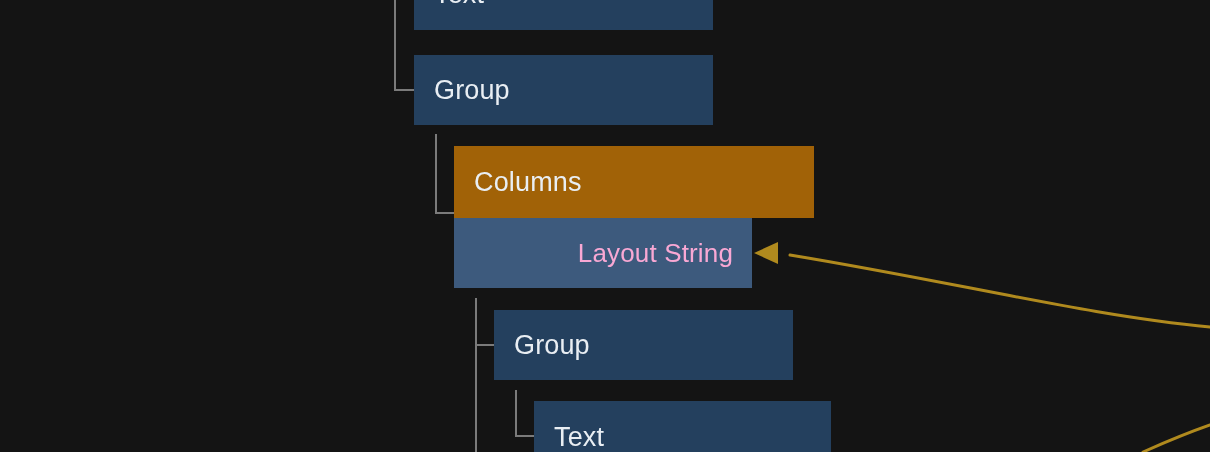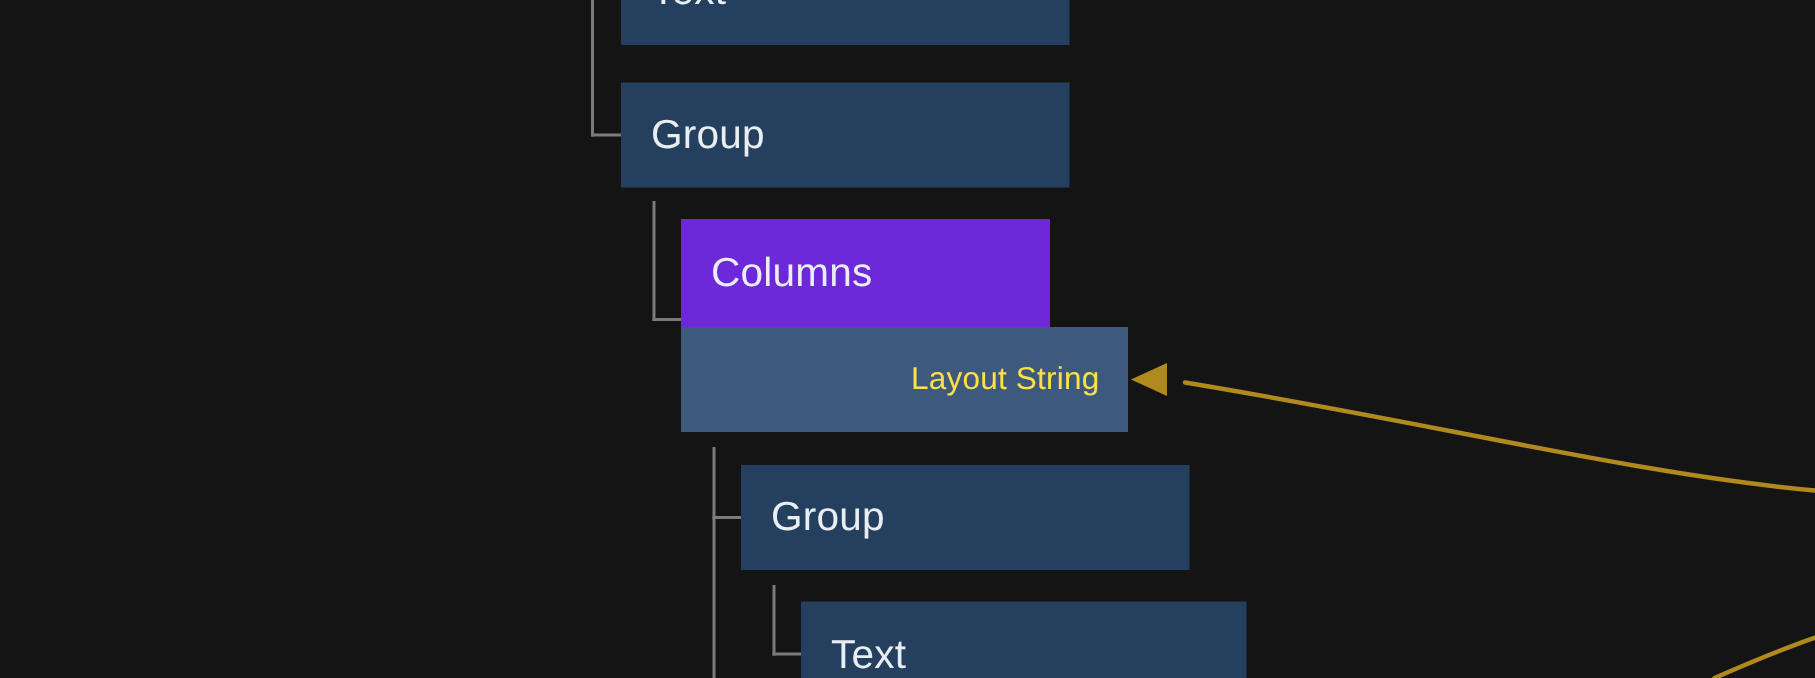--- a/index.html
+++ b/index.html
@@ -39,22 +39,22 @@
     background: #3d5a7d;
     color: #e9eef3;
     font-size: 21px;
     white-space: nowrap;
   }
   .node-sub-label {
     position: absolute;
     right: 19px;
     top: 50%;
     transform: translateY(-50%);
-    color: #fde047;
-    font-size: 21px;
+    color: #f9a8d4;
+    font-size: 26px;
     letter-spacing: 0.15px;
   }
   .conn {
     position: absolute;
     background: #7b7b7b;
   }
   .conn-v { width: 2px; }
   .conn-h { height: 2px; }
   #edges {
     position: absolute;
@@ -80,21 +80,21 @@
   <div class="conn conn-h" id="conn-group-lower-to-text" style="left: 515px; top: 435px; background: rgb(123, 123, 123); width: 20px;"></div>
 
   <div class="node" id="node-text-top" style="left: 414px; top: -42px; width: 299px; height: 72px; background: rgb(36, 64, 94);">
     <span class="node-label">Text</span>
   </div>
 
   <div class="node" id="node-group-upper" style="left: 414px; top: 55px; width: 299px; height: 70px; background: rgb(36, 64, 94);">
     <span class="node-label">Group</span>
   </div>
 
-  <div class="node" id="node-columns" style="left: 454px; top: 146px; width: 246px; height: 72px; background: #6d28d9;">
+  <div class="node" id="node-columns" style="left: 454px; top: 146px; width: 360px; height: 72px; background: #a16207;">
     <span class="node-label">Columns</span>
   </div>
   <div class="node-sub" id="node-columns-layout-string" style="left: 454px; top: 218px; width: 298px; height: 70px; background: rgb(61, 90, 125);">
     <span class="node-sub-label">Layout String</span>
   </div>
 
   <div class="node" id="node-group-lower" style="left: 494px; top: 310px; width: 299px; height: 70px; background: rgb(36, 64, 94);">
     <span class="node-label">Group</span>
   </div>
 

